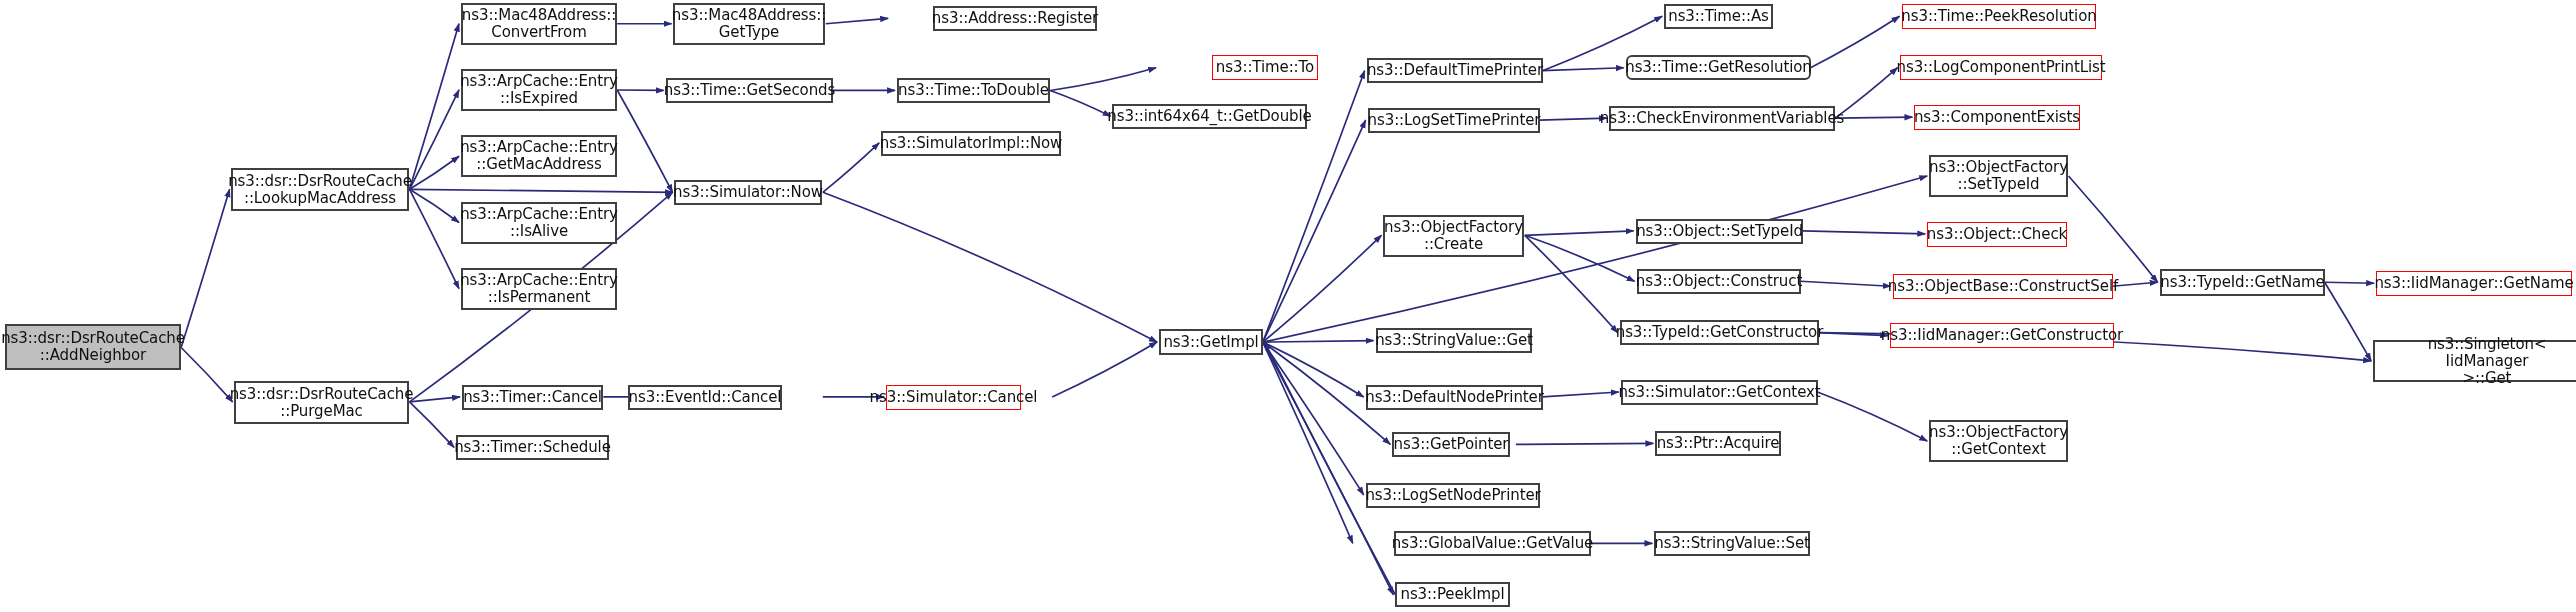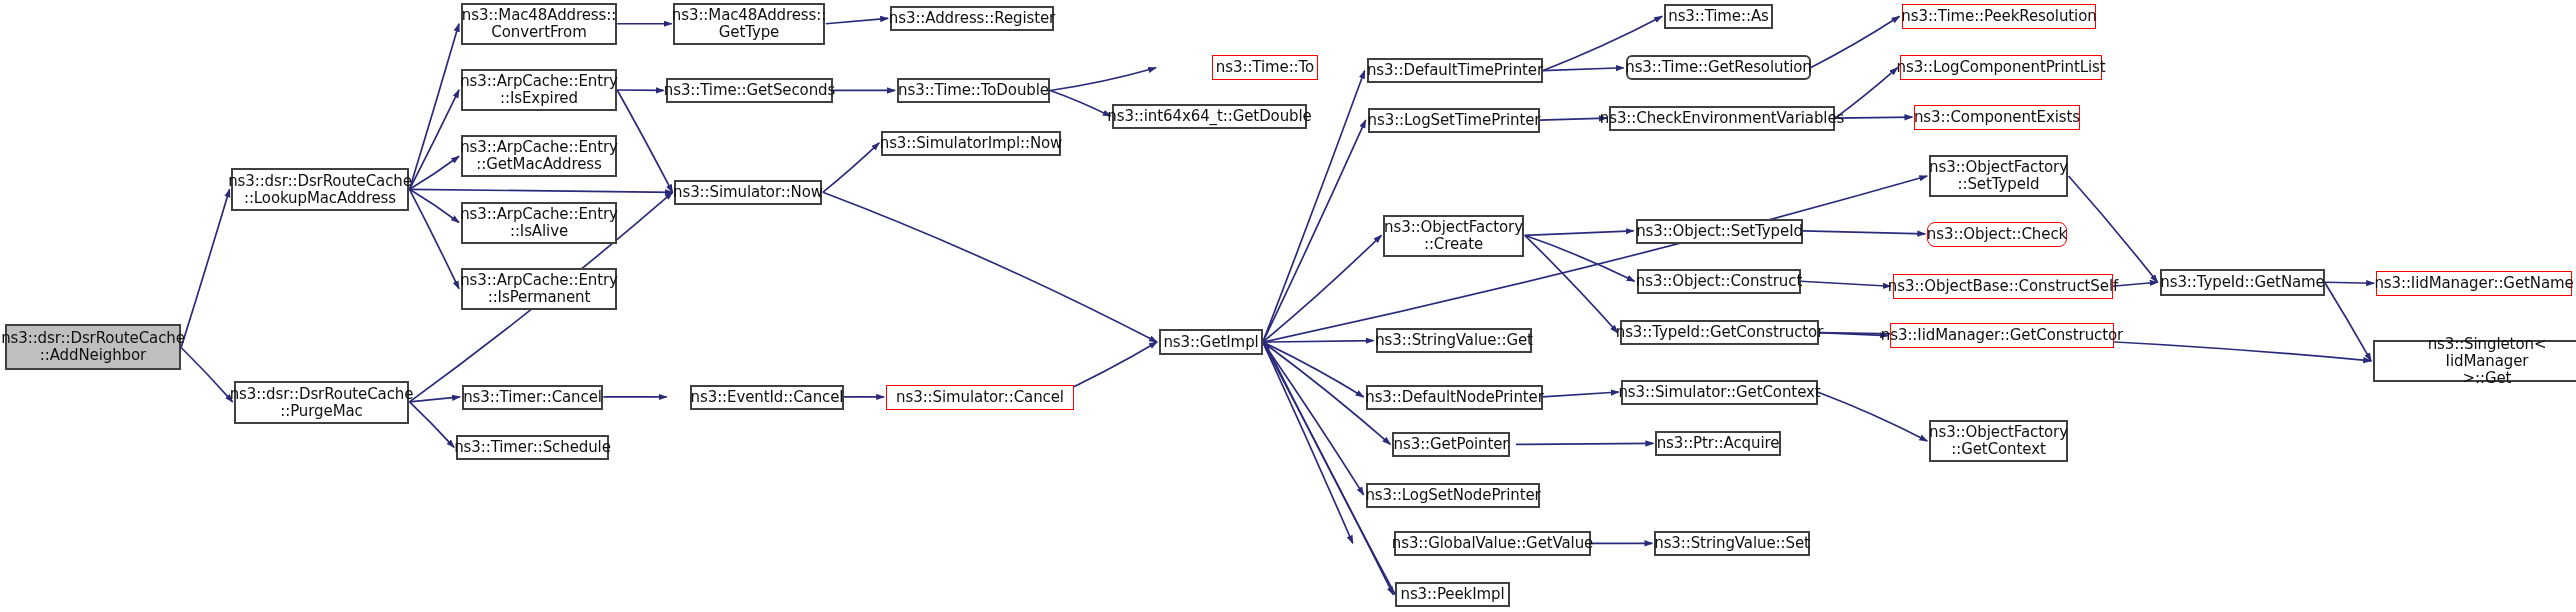--- a/index.html
+++ b/index.html
@@ -116,25 +116,25 @@
       <div class="node thick" style="left: 461px; top: 202px; width: 156px; height: 42px;">ns3::ArpCache::Entry
 ::IsAlive</div>
       <div class="node thick" style="left: 461px; top: 268px; width: 156px; height: 42px;">ns3::ArpCache::Entry
 ::IsPermanent</div>
       <div class="node thick" style="left: 462px; top: 385px; width: 141px; height: 25px;">ns3::Timer::Cancel</div>
       <div class="node thick" style="left: 456px; top: 435px; width: 153px; height: 25px;">ns3::Timer::Schedule</div>
       <div class="node thick" style="left: 673px; top: 3px; width: 152px; height: 42px;">ns3::Mac48Address::
 GetType</div>
       <div class="node thick" style="left: 666px; top: 78px; width: 167px; height: 25px;">ns3::Time::GetSeconds</div>
       <div class="node thick" style="left: 674px; top: 180px; width: 148px; height: 25px;">ns3::Simulator::Now</div>
-      <div class="node thick" style="left: 690px; top: 385px; width: 154px; height: 25px;">ns3::EventId::Cancel</div>
-      <div class="node thick" style="left: 890px; top: 6px; width: 164px; height: 25px;">ns3::Address::Register</div>
+      <div class="node thick" style="left: 628px; top: 385px; width: 154px; height: 25px;">ns3::EventId::Cancel</div>
+      <div class="node thick" style="left: 933px; top: 6px; width: 164px; height: 25px;">ns3::Address::Register</div>
       <div class="node thick" style="left: 897px; top: 78px; width: 153px; height: 25px;">ns3::Time::ToDouble</div>
       <div class="node thick" style="left: 881px; top: 131px; width: 180px; height: 25px;">ns3::SimulatorImpl::Now</div>
-      <div class="node red" style="left: 886px; top: 385px; width: 188px; height: 25px;">ns3::Simulator::Cancel</div>
+      <div class="node red" style="left: 886px; top: 385px; width: 135px; height: 25px;">ns3::Simulator::Cancel</div>
       <div class="node red" style="left: 1212px; top: 55px; width: 106px; height: 25px;">ns3::Time::To</div>
       <div class="node thick" style="left: 1112px; top: 104px; width: 195px; height: 25px;">ns3::int64x64_t::GetDouble</div>
       <div class="node thick" style="left: 1159px; top: 329px; width: 104px; height: 26px;">ns3::GetImpl</div>
       <div class="node thick" style="left: 1367px; top: 58px; width: 176px; height: 25px;">ns3::DefaultTimePrinter</div>
       <div class="node thick" style="left: 1368px; top: 108px; width: 172px; height: 25px;">ns3::LogSetTimePrinter</div>
       <div class="node thick" style="left: 1383px; top: 215px; width: 141px; height: 42px;">ns3::ObjectFactory
 ::Create</div>
       <div class="node thick" style="left: 1376px; top: 328px; width: 156px; height: 25px;">ns3::StringValue::Get</div>
       <div class="node thick" style="left: 1366px; top: 385px; width: 177px; height: 25px;">ns3::DefaultNodePrinter</div>
       <div class="node thick" style="left: 1392px; top: 432px; width: 118px; height: 25px;">ns3::GetPointer</div>
@@ -150,21 +150,21 @@
       <div class="node thick" style="left: 1621px; top: 380px; width: 197px; height: 25px;">ns3::Simulator::GetContext</div>
       <div class="node thick" style="left: 1655px; top: 431px; width: 126px; height: 25px;">ns3::Ptr::Acquire</div>
       <div class="node thick" style="left: 1654px; top: 531px; width: 156px; height: 25px;">ns3::StringValue::Set</div>
       <div class="node thick" style="left: 1929px; top: 155px; width: 139px; height: 42px;">ns3::ObjectFactory
 ::SetTypeId</div>
       <div class="node thick" style="left: 1929px; top: 420px; width: 139px; height: 42px;">ns3::ObjectFactory
 ::GetContext</div>
       <div class="node red" style="left: 1902px; top: 4px; width: 194px; height: 25px;">ns3::Time::PeekResolution</div>
       <div class="node red" style="left: 1900px; top: 55px; width: 202px; height: 25px;">ns3::LogComponentPrintList</div>
       <div class="node red" style="left: 1914px; top: 105px; width: 166px; height: 25px;">ns3::ComponentExists</div>
-      <div class="node red" style="left: 1927px; top: 222px; width: 140px; height: 25px; border-radius: 8px;">ns3::Object::Check</div>
+      <div class="node red" style="left: 1927px; top: 222px; width: 140px; height: 25px;">ns3::Object::Check</div>
       <div class="node red" style="left: 1893px; top: 274px; width: 220px; height: 25px;">ns3::ObjectBase::ConstructSelf</div>
       <div class="node red" style="left: 1890px; top: 323px; width: 224px; height: 25px;">ns3::IidManager::GetConstructor</div>
       <div class="node thick" style="left: 2160px; top: 269px; width: 165px; height: 27px;">ns3::TypeId::GetName</div>
       <div class="node red" style="left: 2376px; top: 271px; width: 196px; height: 25px;">ns3::IidManager::GetName</div>
       <div class="node thick" style="left: 2373px; top: 340px; width: 228px; height: 42px;">ns3::Singleton&lt; IidManager
 &gt;::Get</div>
     </div>
 </div>
 
 

